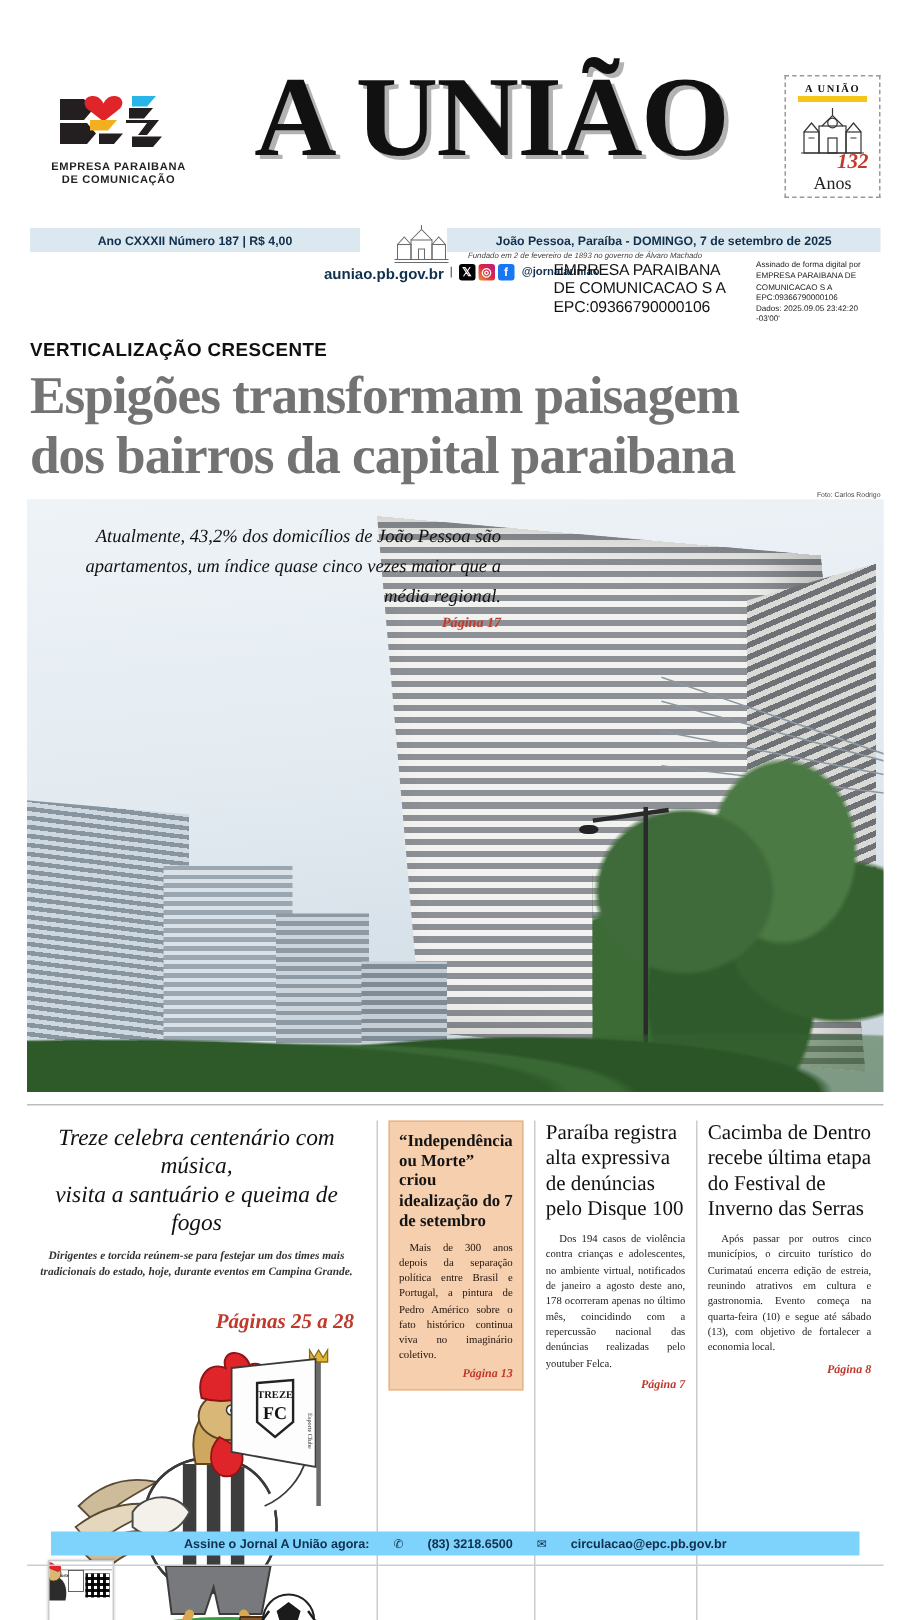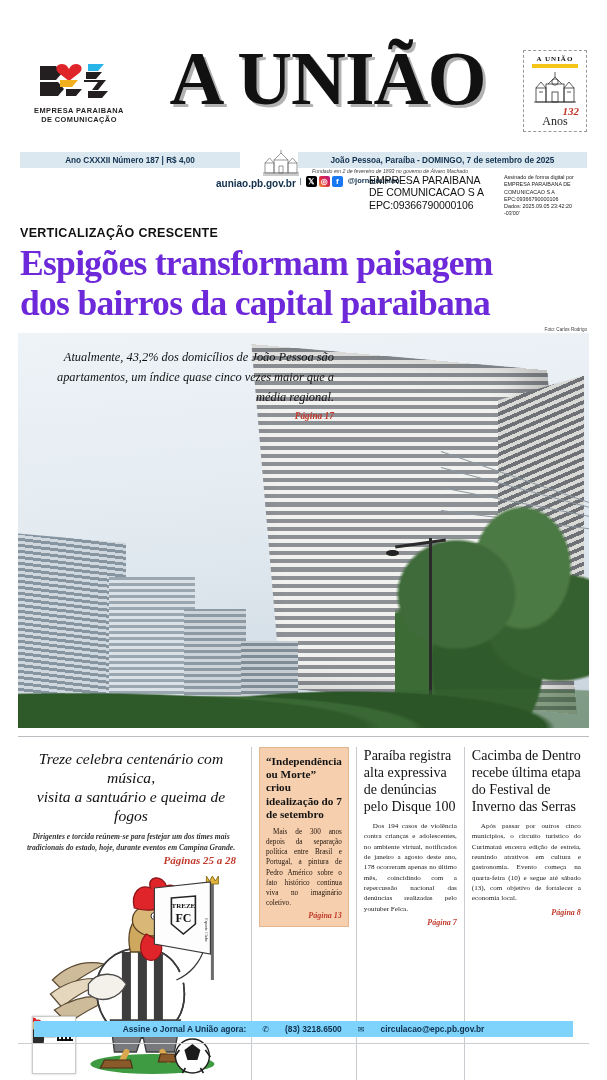--- a/index.html
+++ b/index.html
@@ -32,21 +32,21 @@
     white-space: nowrap;
   }
 
   .stamp { flex:0 0 64px; width:64px; height:82px; margin-top: 2px; margin-left:6px;
            border:1px dashed #999; background:#fff; position:relative;
            display:flex; flex-direction:column; align-items:center; padding-top:4px; }
   .stamp-name { font-family:"Liberation Serif", serif; font-size:7px; letter-spacing:1px; font-weight:700; color:#111; }
   .stamp-bar { width:46px; height:4px; background:#f5c518; margin-top:1px; }
   .stamp-church { margin-top:2px; }
   .stamp-anos { font-family:"Liberation Serif", serif; font-size:12px; color:#222; margin-top:1px; line-height:1;}
-  .stamp-years { position:absolute; right:7px; bottom:14px; font-style:italic; font-size:11px; color:#c0392b; font-weight:700;}
+  .stamp-years { position:absolute; right:7px; bottom:14px; font-style:italic; font-size:14px; color:#c0392b; font-weight:700;}
 
   
   .infostrip { position:relative; margin: 2px 20px 0 20px; height:18px; display:flex; }
   .strip-left, .strip-right { background:#dce8f0; height:16px; display:flex; align-items:center; }
   .strip-left { flex:0 0 220px; justify-content:center; }
   .strip-right { flex:1 1 auto; justify-content:center; margin-left:58px; }
   .strip-txt { font-family:"Liberation Sans", sans-serif; font-size:8.2px; font-weight:700; color:#10304d; white-space:nowrap;}
   .founded { position:absolute; left:292px; top:16px; font-family:"Liberation Sans", sans-serif;
              font-size:5.2px; color:#444; font-style:italic; white-space:nowrap; }
   .church-icon { position:absolute; left:242px; top:-4px; }
@@ -68,21 +68,21 @@
   .sigbox { position:absolute; right:0; top:-2px; width:218px; display:flex; }
   .sig-name { font-family:"Liberation Sans", sans-serif; font-size:10.5px; color:#111; line-height:1.18;
               width:132px; letter-spacing:-.1px; }
   .sig-detail { font-family:"Liberation Sans", sans-serif; font-size:5.4px; color:#222; line-height:1.35;
                 width:86px; padding-left:3px; }
 
   
   .kicker { margin: 8px 20px 0 20px; font-family:"Liberation Sans", sans-serif;
             font-size:12.5px; font-weight:600; letter-spacing:.3px; color:#111; }
   .headline { margin: 4px 20px 0 20px; font-family:"Liberation Serif", serif;
-              font-weight:700; font-size:35.5px; line-height:1.12; letter-spacing:-.7px; color:#6d28d9; }
+              font-weight:700; font-size:35.5px; line-height:1.12; letter-spacing:-.7px; color:#737373; }
 
   
   .photo-credit { margin: 3px 20px 1px 0; text-align:right; font-family:"Liberation Sans", sans-serif;
                   font-size:4.6px; color:#444; }
   .photo { position:relative; margin: 0 18px; height: 395px; overflow:hidden;
            background: linear-gradient(180deg,#e9eff4 0%, #dde7ef 38%, #cfdae3 60%, #b9c7d1 100%); }
   .sky { position:absolute; inset:0; background:linear-gradient(175deg,#eef3f7 0%, #e3ebf1 45%, #d6e0e8 75%, #c4d0d9 100%); }
 
   .tower-main { position:absolute; left:46%; top:4%; width:52%; height:86%;
                 background:repeating-linear-gradient(175deg,#f2f2f0 0px,#f2f2f0 4px,#8d9196 4px,#8d9196 8px);
@@ -133,22 +133,22 @@
   .col + .col { border-left:1px solid #c8ccd0; }
   .col-a { flex:0 0 233px; padding-left:0; }
   .col-b { flex:0 0 103px; }
   .col-c { flex:0 0 108px; }
   .col-d { flex:0 0 117px; padding-right:0; }
 
   .a-head { font-family:"Liberation Serif", serif; font-style:italic; font-size:15.6px;
             line-height:1.24; color:#111; text-align:center; margin-top:2px; }
   .a-sub { margin-top:6px; font-family:"Liberation Serif", serif; font-style:italic; font-weight:700;
            font-size:7.6px; line-height:1.42; color:#333; text-align:center; }
-  .a-page { margin-top:1px; text-align:right; font-family:"Liberation Serif", serif; font-style:italic;
-            font-weight:700; font-size:11px; color:#c0392b; padding-right:8px;}
+  .a-page { margin-top:21px; text-align:right; font-family:"Liberation Serif", serif; font-style:italic;
+            font-weight:700; font-size:14px; color:#c0392b; padding-right:8px;}
 
   
   .rooster { position:relative; height: 214px; margin-top:2px; }
   .rooster svg { position:absolute; left:50%; top:0; transform:translateX(-46%); }
   .mini-paper { position:absolute; left:14px; bottom:8px; width:44px; height:58px;
                 background:#fff; border:1px solid #ccc; box-shadow:0 0 2px rgba(0,0,0,.25); overflow:hidden;}
   .mini-paper .mp-head { height:6px; background:#fff; border-bottom:1px solid #bbb; }
   .mini-paper .mp-tl { font-size:3px; font-family:"Liberation Sans",sans-serif; color:#222; padding:1px 2px; font-weight:700;}
   .mini-qr { position:absolute; right:2px; top:8px; width:16px; height:16px;
              background:

